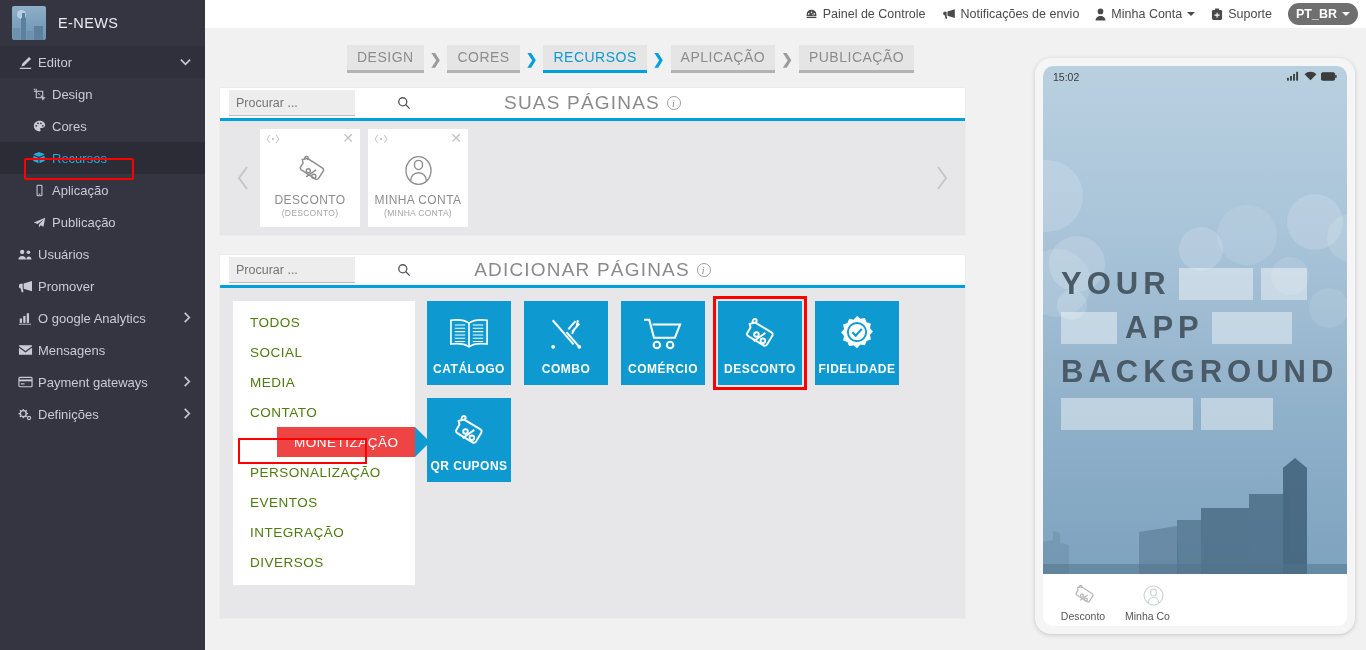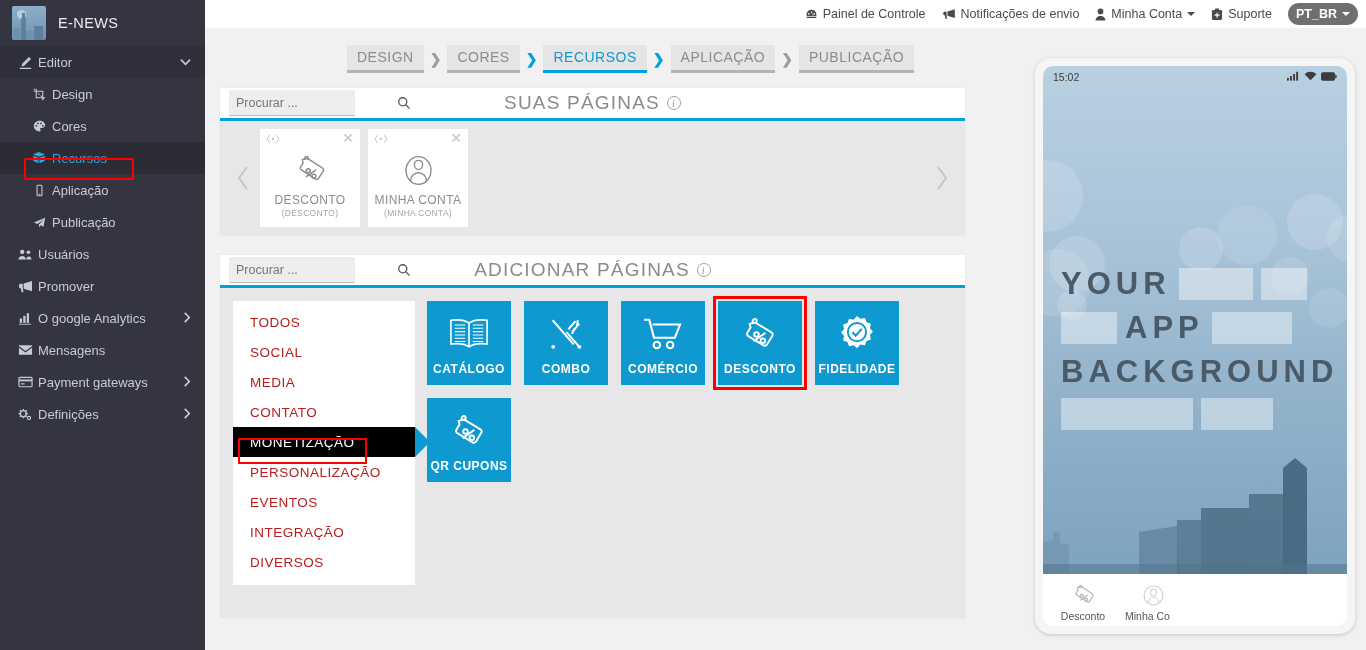--- a/index.html
+++ b/index.html
@@ -139,23 +139,23 @@
   .pc-close { position:absolute; right:6px; top:2px; color:#c2c2c2; font-size:14px; cursor:pointer; line-height:1;}
   .pc-icon { margin-top:21px; height:40px; display:flex; align-items:center; justify-content:center; }
   .pc-name { font-size:12px; color:#8d8d8d; letter-spacing:.4px; margin-top:3px; }
   .pc-sub { font-size:8.5px; color:#a5a5a5; letter-spacing:.3px; margin-top:1px; }
 
   
   .add-body { background:#e7e7e9; min-height:330px; display:flex; padding:13px 0 0 13px; }
   .cat-list { width:182px; background:#fff; padding:6px 0 8px 0; flex:0 0 auto; align-self:flex-start;}
   .cat-item {
     height:30px; display:flex; align-items:center; padding-left:17px;
-    font-size:13.5px; color:#b91c1c; letter-spacing:.5px; cursor:pointer; position:relative;
-  }
-  .cat-item.active { background:#000000; color:#fff; }
+    font-size:13.5px; color:#4d7c0f; letter-spacing:.5px; cursor:pointer; position:relative;
+  }
+  .cat-item.active { background:#ef4444; color:#fff;margin-left:44px; }
   .cat-item.active:after {
     content:""; position:absolute; right:-15px; top:0;
     border-top:15px solid transparent; border-bottom:15px solid transparent;
     border-left:15px solid #0e9ad1;
   }
   .cat-highlight {
     position:absolute; left:238px; top:438px; width:129px; height:26px;
     border:2px solid #ff0000; pointer-events:none; z-index:5;
   }
   .tiles { flex:1; display:flex; flex-wrap:wrap; align-content:flex-start; gap:13px; padding-left:12px; padding-top:0;}

